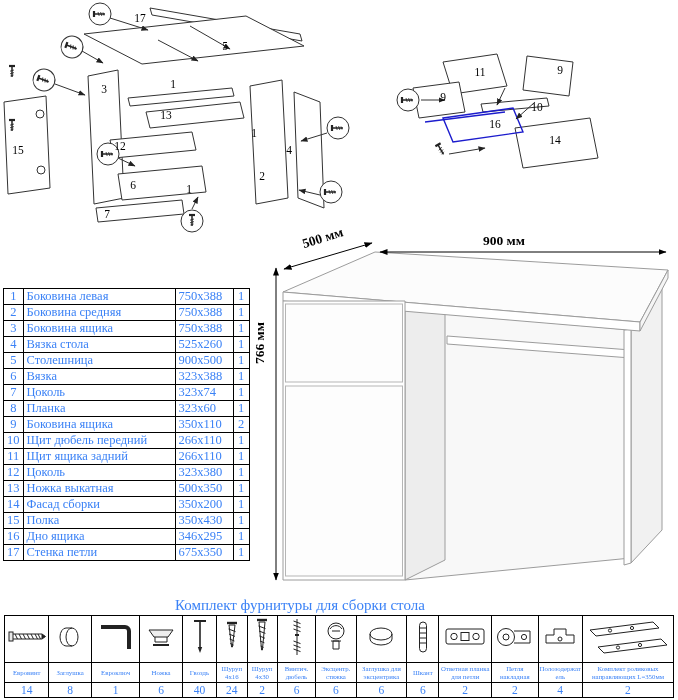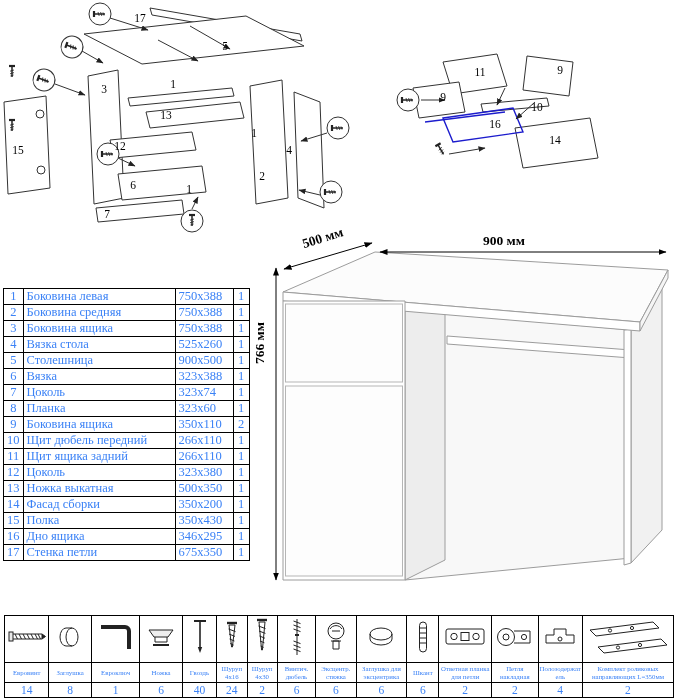--- a/index.html
+++ b/index.html
@@ -286,20 +286,21 @@
     <g stroke="#000">
       <line x1="126" y1="24" x2="412" y2="24" marker-start="url(#dimarr)" marker-end="url(#dimarr)"></line>
       <line x1="30" y1="41" x2="118" y2="15" marker-start="url(#dimarr)" marker-end="url(#dimarr)"></line>
       <line x1="22" y1="40" x2="22" y2="352" marker-start="url(#dimarr)" marker-end="url(#dimarr)"></line>
     </g>
     <text class="dim" x="250" y="17">900 мм</text>
     <text class="dim" transform="translate(70,14) rotate(-17)">500 мм</text>
     <text class="dim" transform="translate(10,115) rotate(-90)">766 мм</text>
   </svg>
 
+  <div id="hw-title">Комплект фурнитуры для сборки стола</div>
   <table id="hardware-table">
     <tbody>
       <tr id="hw-icons">
           <td style="width: 44px;"><svg width="40" height="38" viewBox="0 0 40 38">
               <g stroke="#222" fill="none">
                 <rect x="2" y="14" width="4" height="9" fill="#e8e8e8"></rect>
                 <path d="M6 16 h29 M6 21 h29"></path>
                 <path d="M8 16 l2.5 5 M12 16 l2.5 5 M16 16 l2.5 5 M20 16 l2.5 5 M24 16 l2.5 5 M28 16 l2.5 5 M31 16 l2.5 5"></path>
                 <path d="M35 16 v5 l3.5 -2.5 z" fill="#222"></path>
               </g>

